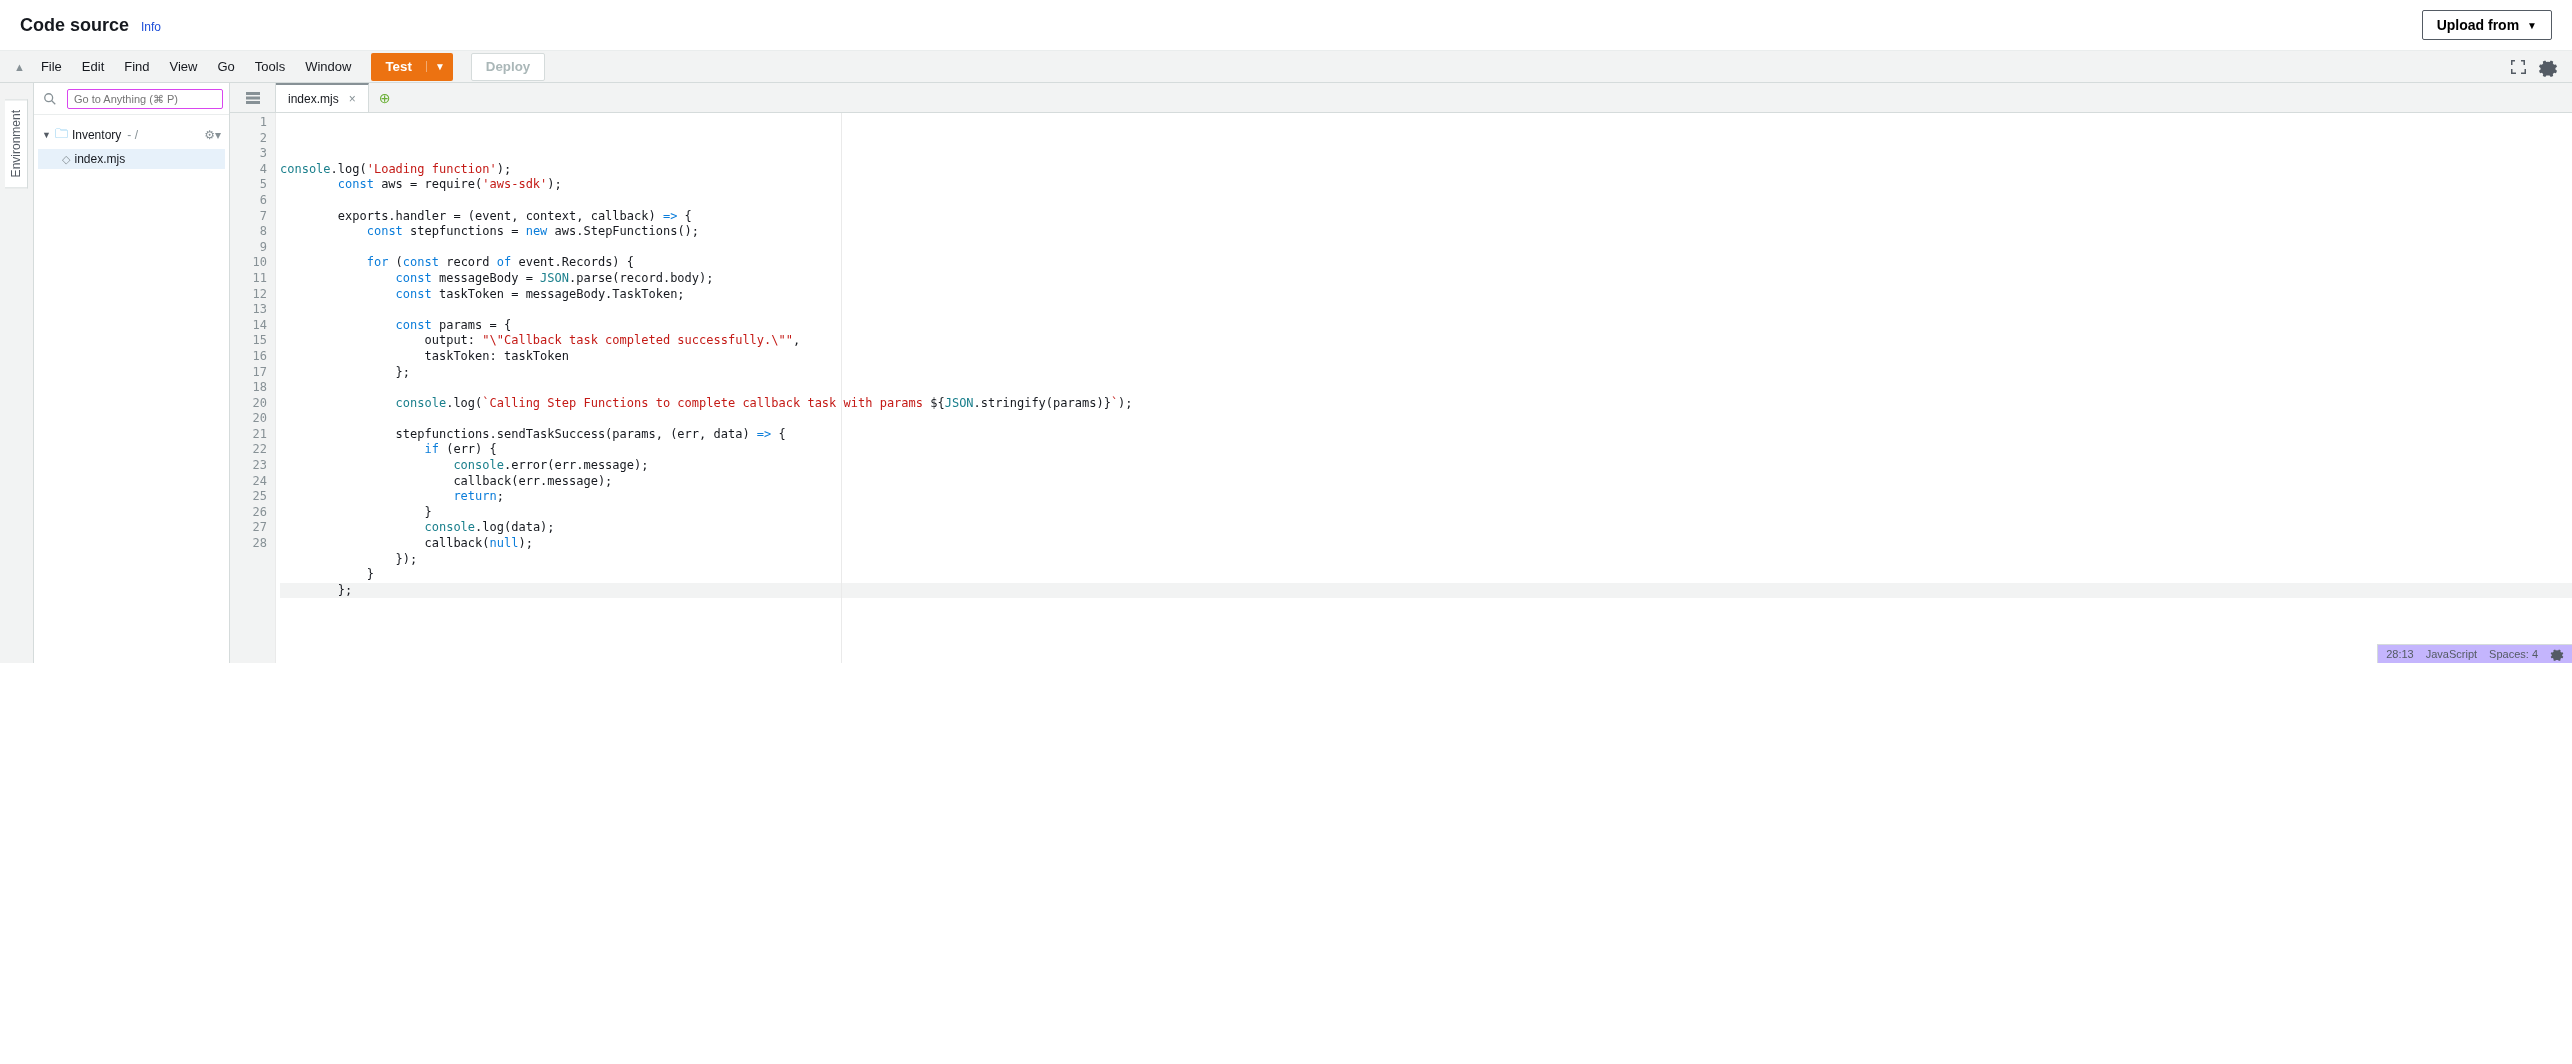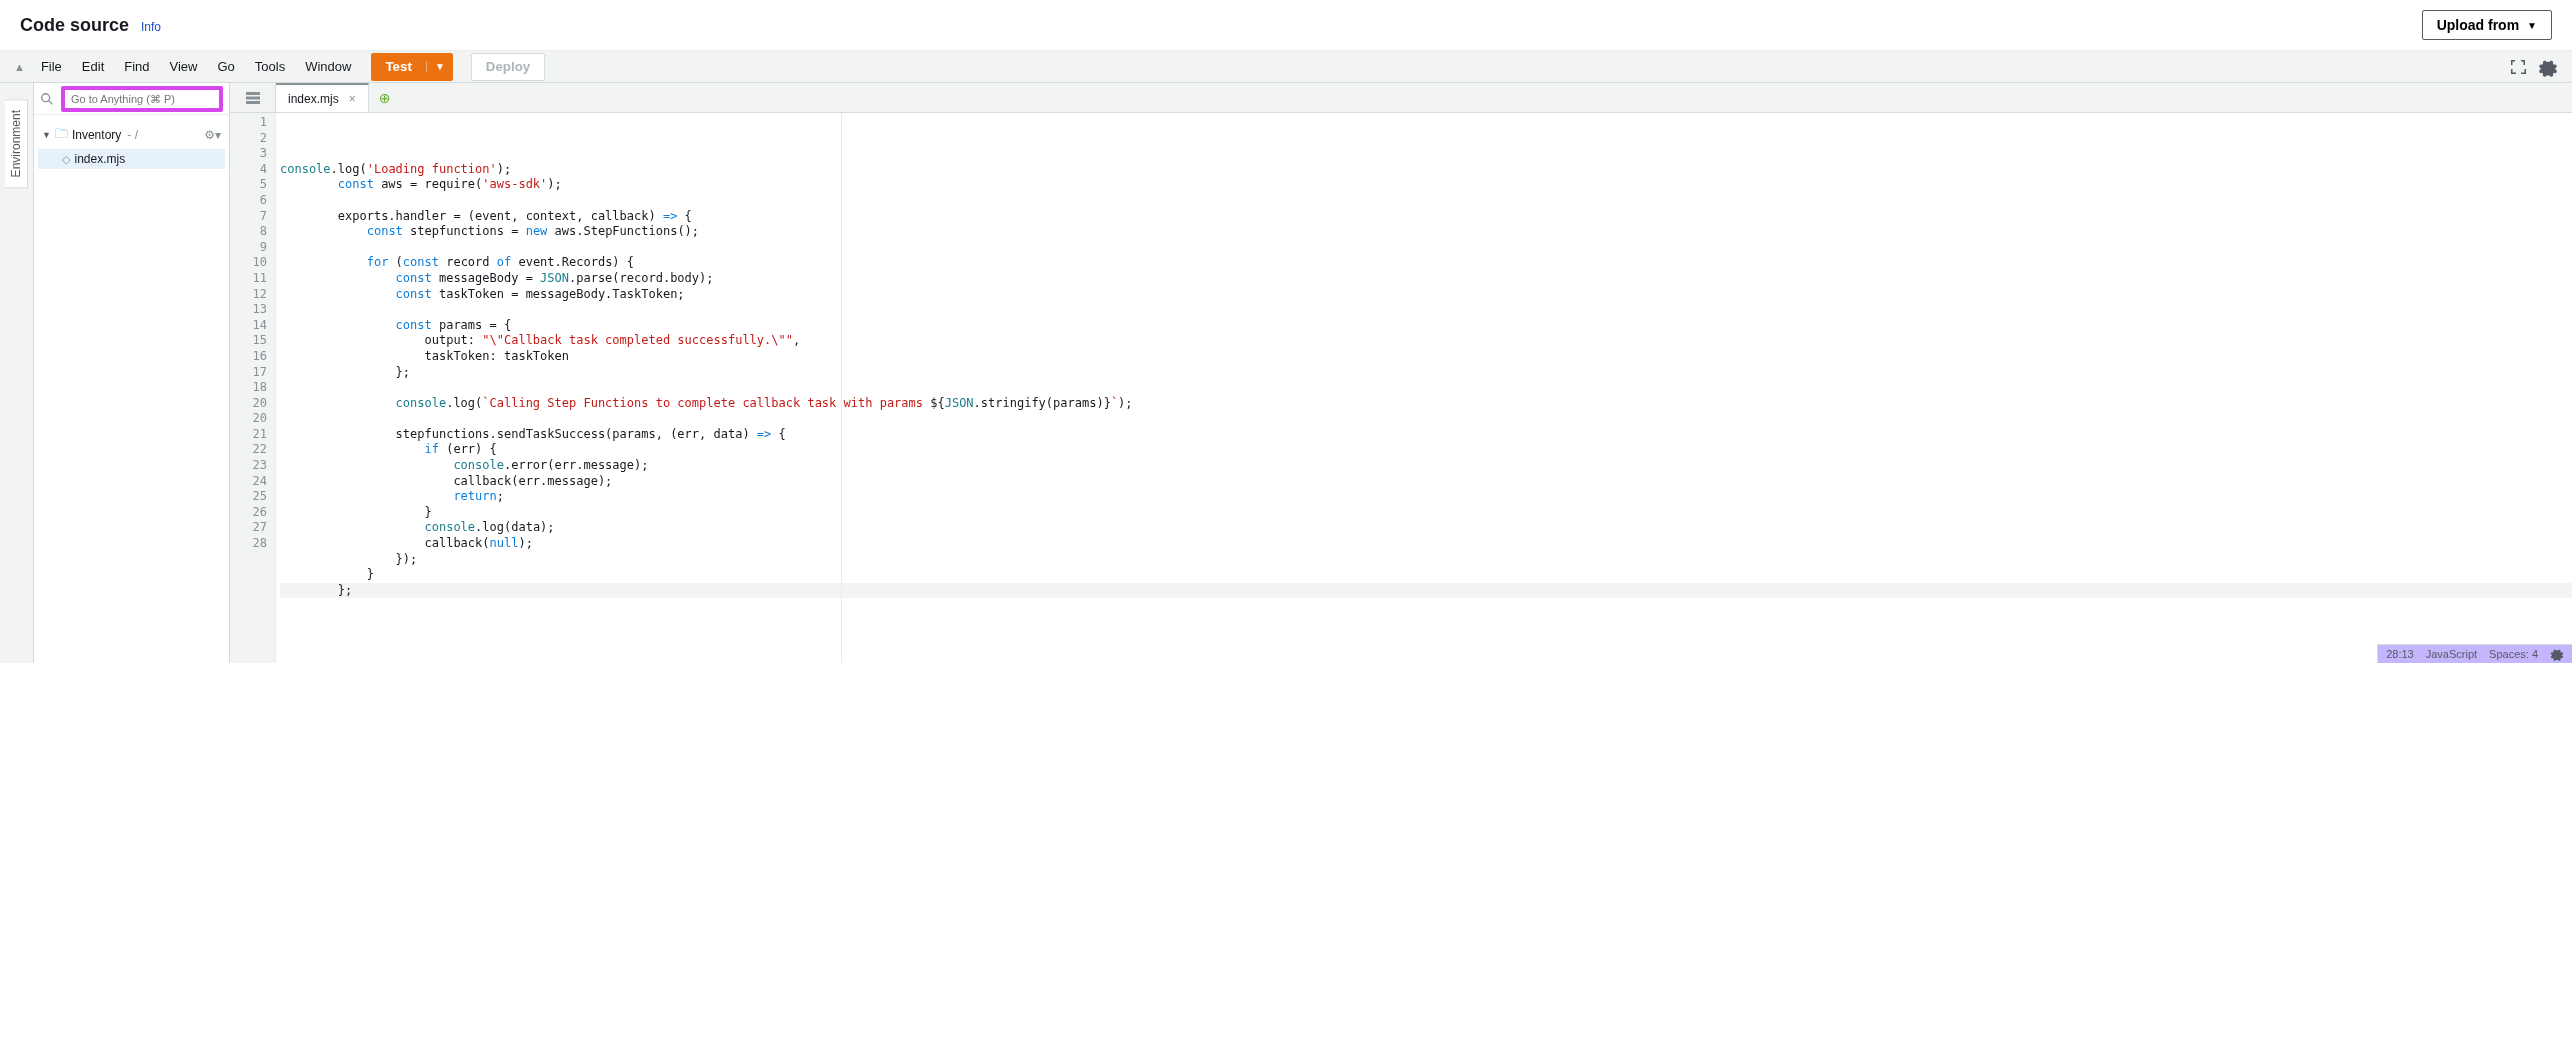--- a/index.html
+++ b/index.html
@@ -22,21 +22,21 @@
 .spacer { flex: 1; }
 .tb-icon { color: #545b64; padding: 0 6px; cursor: pointer; }
 
 .body { display: flex; height: 580px; }
 .vtab { width: 34px; background: #f2f3f3; border-right: 1px solid #d5dbdb; display: flex; flex-direction: column; align-items: center; padding-top: 6px; }
 .vtab-label { writing-mode: vertical-rl; transform: rotate(180deg); font-size: 12px; color: #545b64; margin-top: 10px; background: #fff; padding: 10px 4px; border: 1px solid #d5dbdb; border-right: none; }
 
 .sidebar { width: 196px; background: #fff; border-right: 1px solid #d5dbdb; }
 .sb-top { display: flex; align-items: center; height: 32px; border-bottom: 1px solid #eaeded; }
 .sb-search { width: 34px; display: flex; align-items: center; justify-content: center; color: #879196; cursor: pointer; }
-.sb-input { flex: 1; margin: 0 6px 0 2px; padding: 3px 6px; border: 4px solid #d946ef; border-radius: 2px; font-size: 11px; color: #879196; }
+.sb-input { flex: 1; margin: 0 6px 0 2px; padding: 3px 6px; border: 1px solid #d946ef; border-radius: 2px; font-size: 11px; color: #879196; }
 .tree { padding: 6px 4px; font-size: 12px; }
 .tree-row { display: flex; align-items: center; padding: 3px 4px; gap: 4px; cursor: pointer; }
 .tree-row.sel { background: #e7f1fa; }
 .tri { font-size: 9px; color: #545b64; }
 .folder { color: #55b3e8; font-size: 13px; }
 .fileicon { color: #879196; font-size: 11px; margin-left: 20px; }
 .gear-sb { margin-left: auto; color: #879196; font-size: 12px; }
 .dash { color: #879196; margin-left: 2px; }
 
 .editor { flex: 1; display: flex; flex-direction: column; background: #fff; position: relative; }

